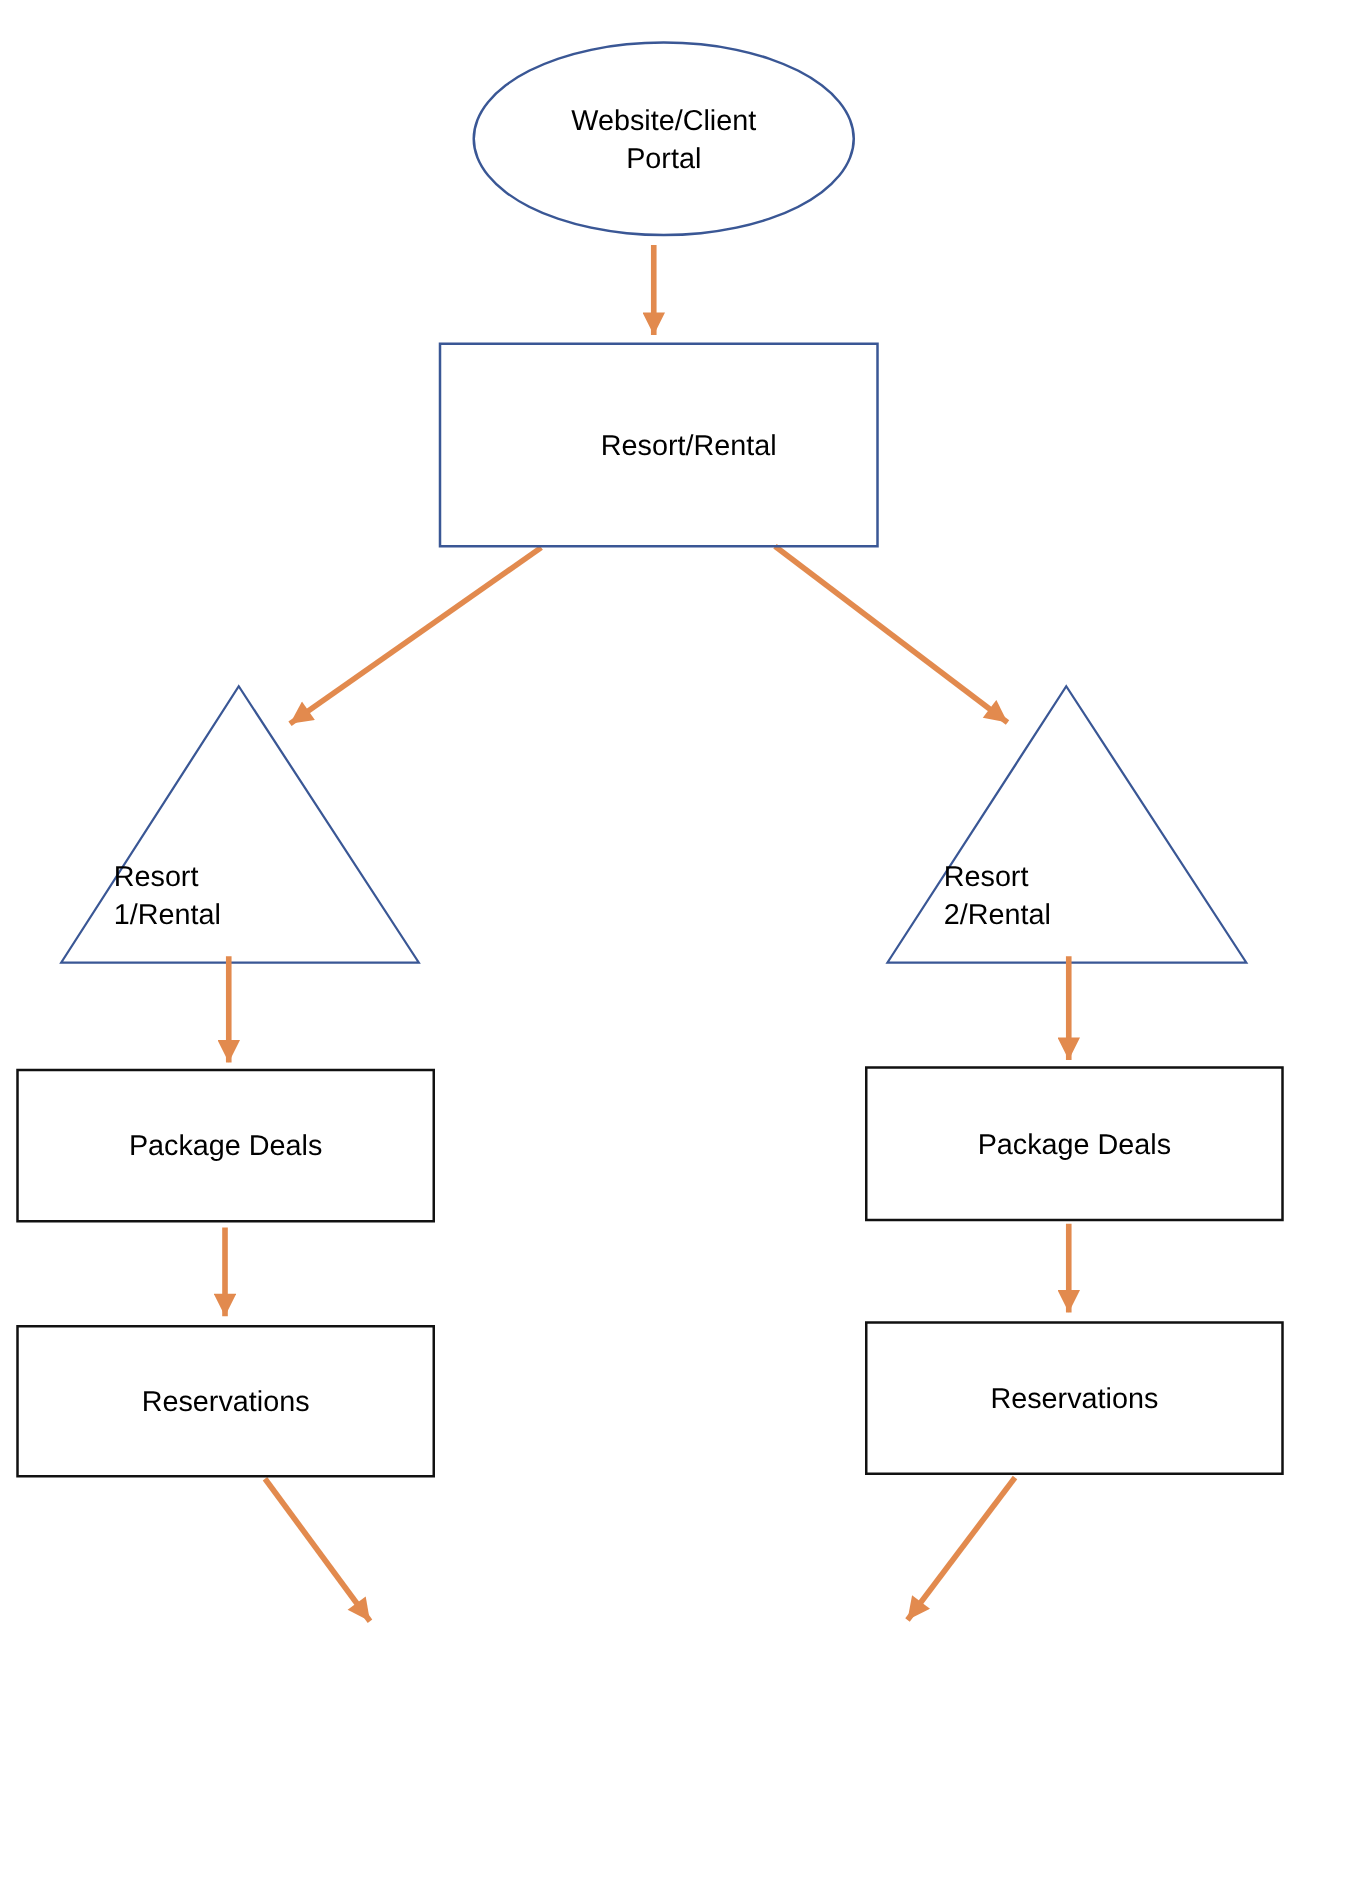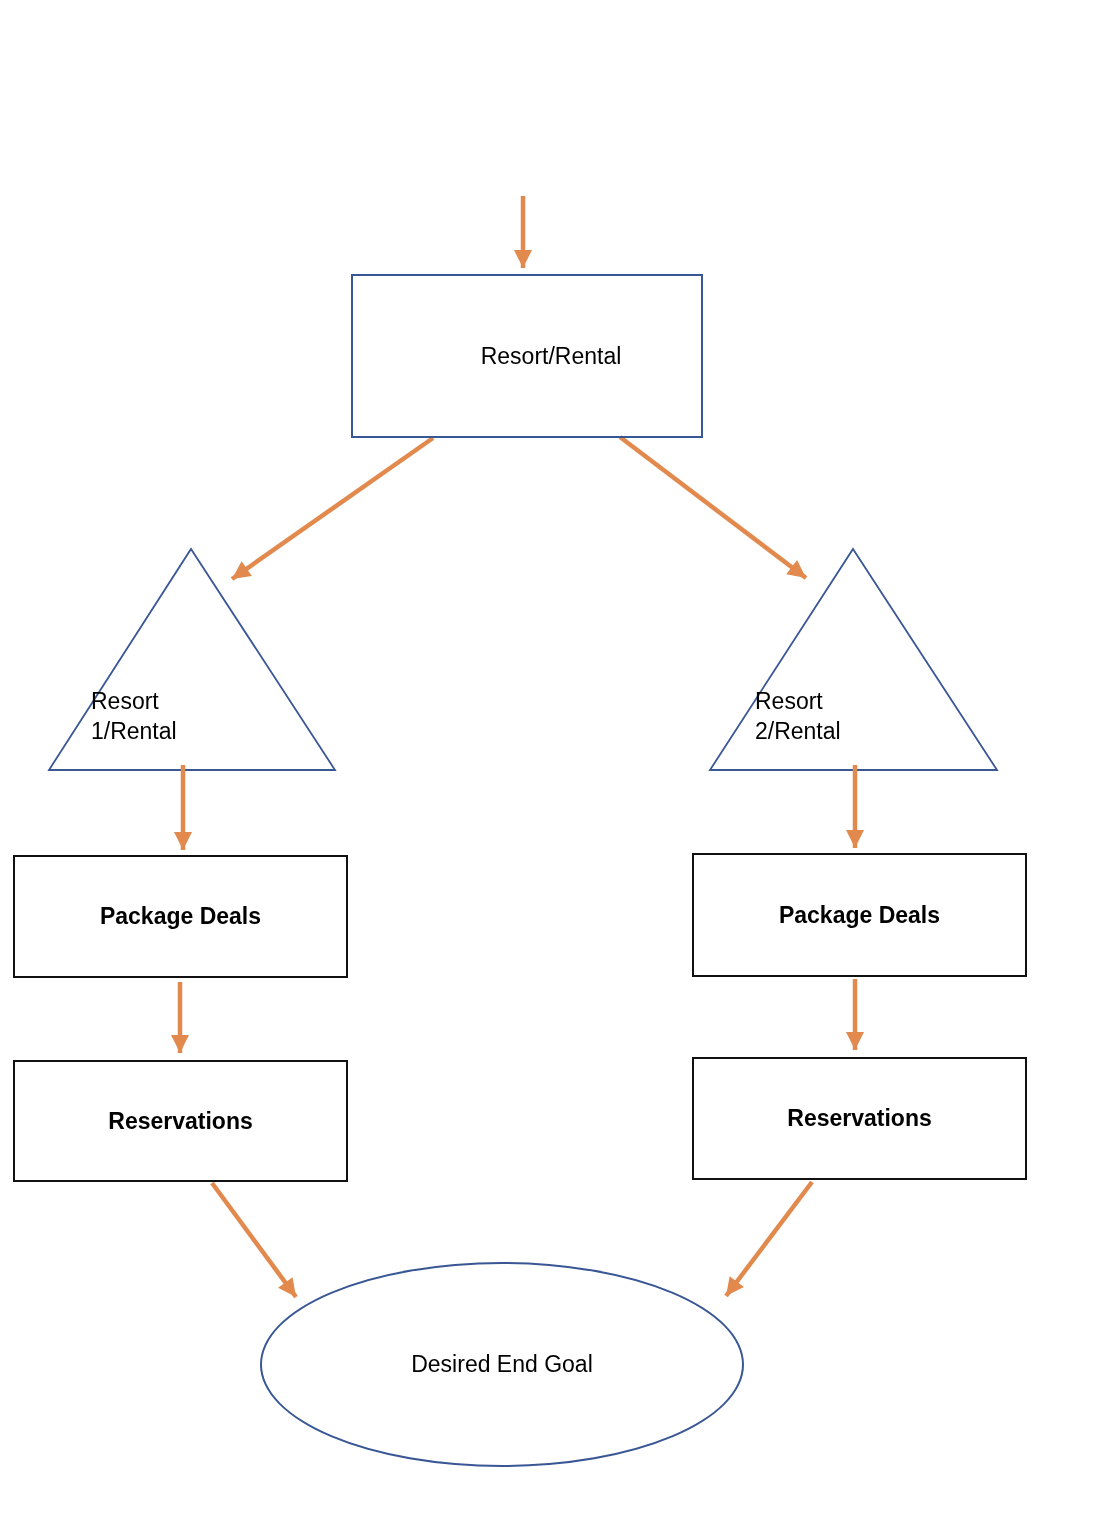--- a/index.html
+++ b/index.html
@@ -21,21 +21,21 @@
   .node{
     position:absolute;
     display:flex;align-items:center;justify-content:center;
     box-sizing:border-box;
     text-align:center;color:var(--text);
     font-size:23px;line-height:1.32;
     white-space:pre-line;
   }
   .ellipse{border:2px solid var(--blue);border-radius:50%;}
   .rect-blue{border:2px solid var(--blue);}
-  .rect-black{border:2px solid var(--black);font-weight:bold;}
+  .rect-black{border:2px solid var(--black);}
   .tri-label{
     position:absolute;
     text-align:left;color:var(--text);
     font-size:23px;line-height:1.32;
     white-space:pre-line;
   }
   .edge{stroke:var(--arrow);stroke-width:4.5;fill:none;}
   .tri{stroke:var(--blue);stroke-width:1.8;fill:none;}
   #ah path{fill:var(--arrow);}
 </style>
@@ -58,20 +58,24 @@
     <line class="edge" x1="433" y1="438" x2="232" y2="579" marker-end="url(#ah)"></line>
     <line class="edge" x1="620" y1="437" x2="806" y2="578" marker-end="url(#ah)"></line>
     <line class="edge" x1="183" y1="765" x2="183" y2="850" marker-end="url(#ah)"></line>
     <line class="edge" x1="180" y1="982" x2="180" y2="1053" marker-end="url(#ah)"></line>
     <line class="edge" x1="212" y1="1183" x2="296" y2="1297" marker-end="url(#ah)"></line>
     <line class="edge" x1="855" y1="979" x2="855" y2="1050" marker-end="url(#ah)"></line>
     <line class="edge" x1="855" y1="765" x2="855" y2="848" marker-end="url(#ah)"></line>
     <line class="edge" x1="812" y1="1182" x2="726" y2="1296" marker-end="url(#ah)"></line>
   </svg>
 
+  <div class="node ellipse" style="left:378px;top:33px;width:306px;height:156px;">
+    <span>Website/Client
+Portal</span>
+  </div>
 
   <div class="node rect-blue" style="left:351px;top:274px;width:352px;height:164px;padding-left:48px;">
     <span>Resort/Rental</span>
   </div>
 
   <div class="tri-label" style="left:91px;top:686px;width:200px;">Resort
 1/Rental</div>
 
   <div class="tri-label" style="left:755px;top:686px;width:200px;">Resort
 2/Rental</div>
@@ -85,17 +89,14 @@
   </div>
 
   <div class="node rect-black" style="left:13px;top:1060px;width:335px;height:122px;">
     <span>Reservations</span>
   </div>
 
   <div class="node rect-black" style="left:692px;top:1057px;width:335px;height:123px;">
     <span>Reservations</span>
   </div>
 
-  <div class="node ellipse" style="left:260px;top:1262px;width:484px;height:205px;">
-    <span>Desired End Goal</span>
-  </div>
 
 </div>
 
 </body></html>

